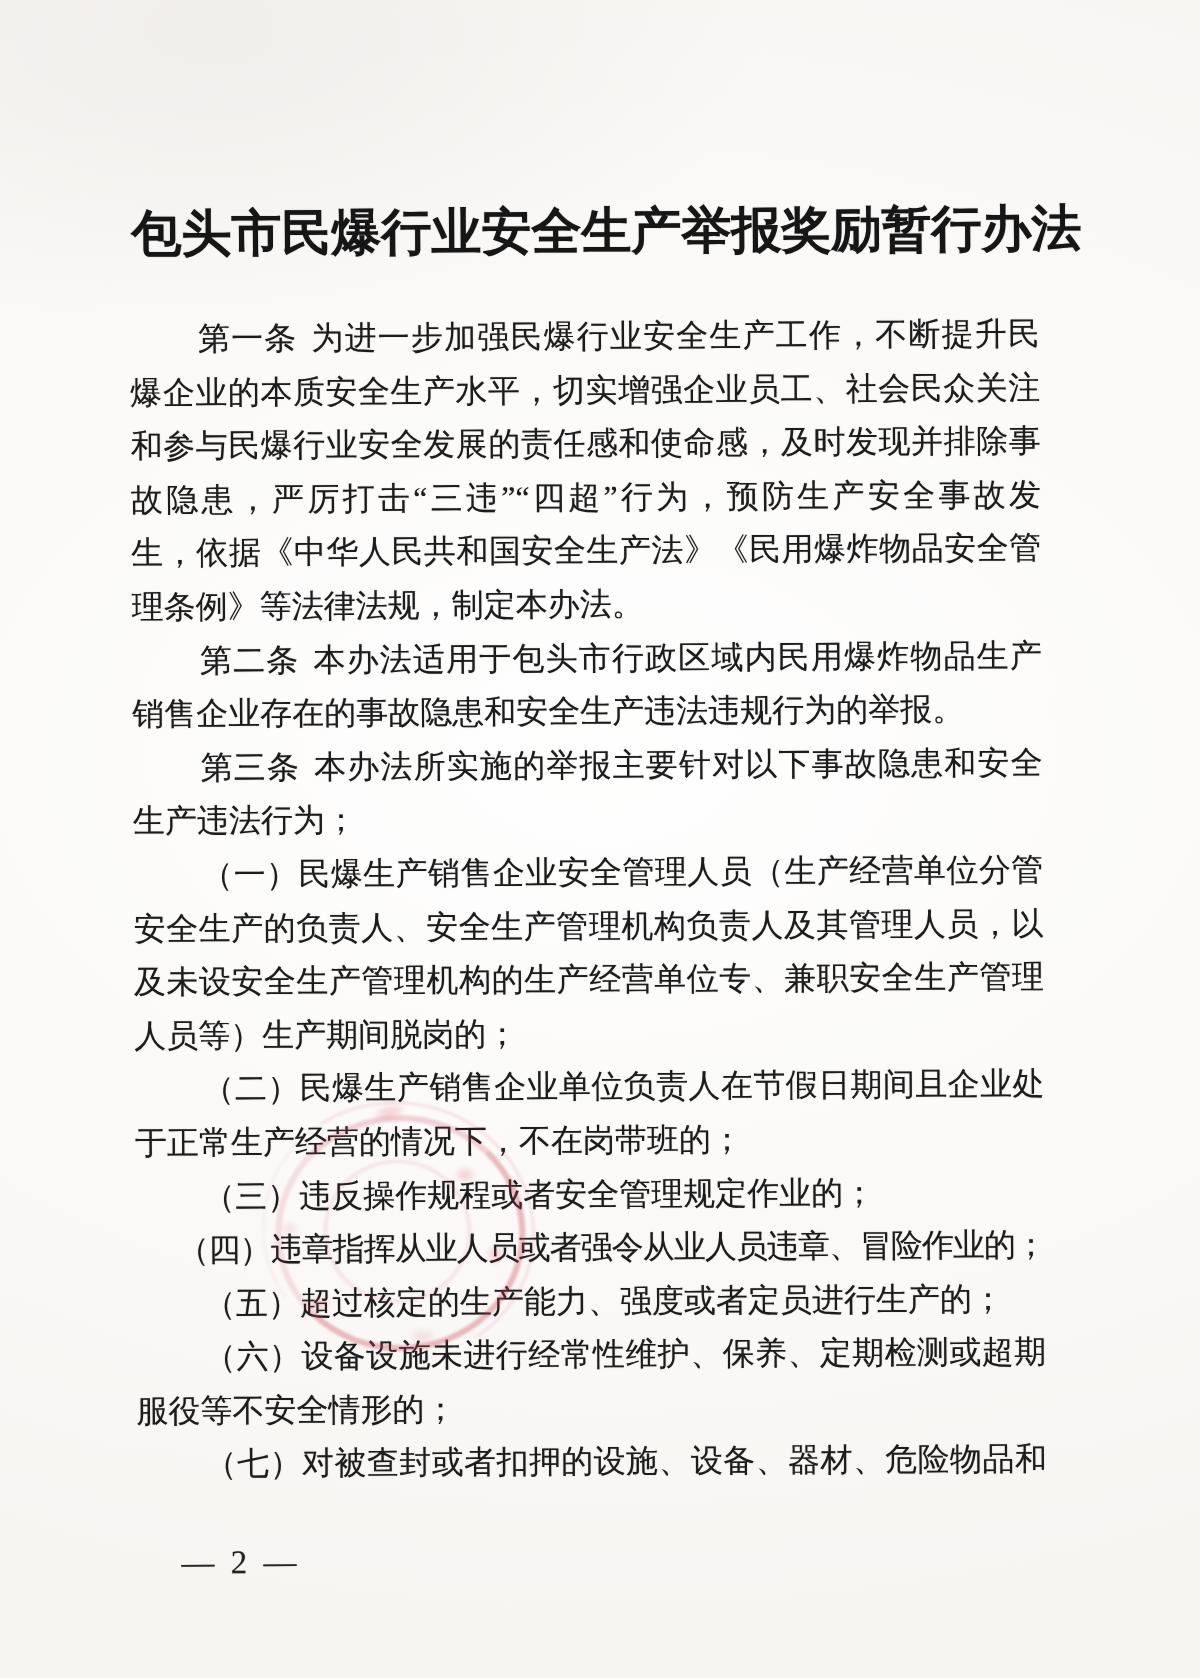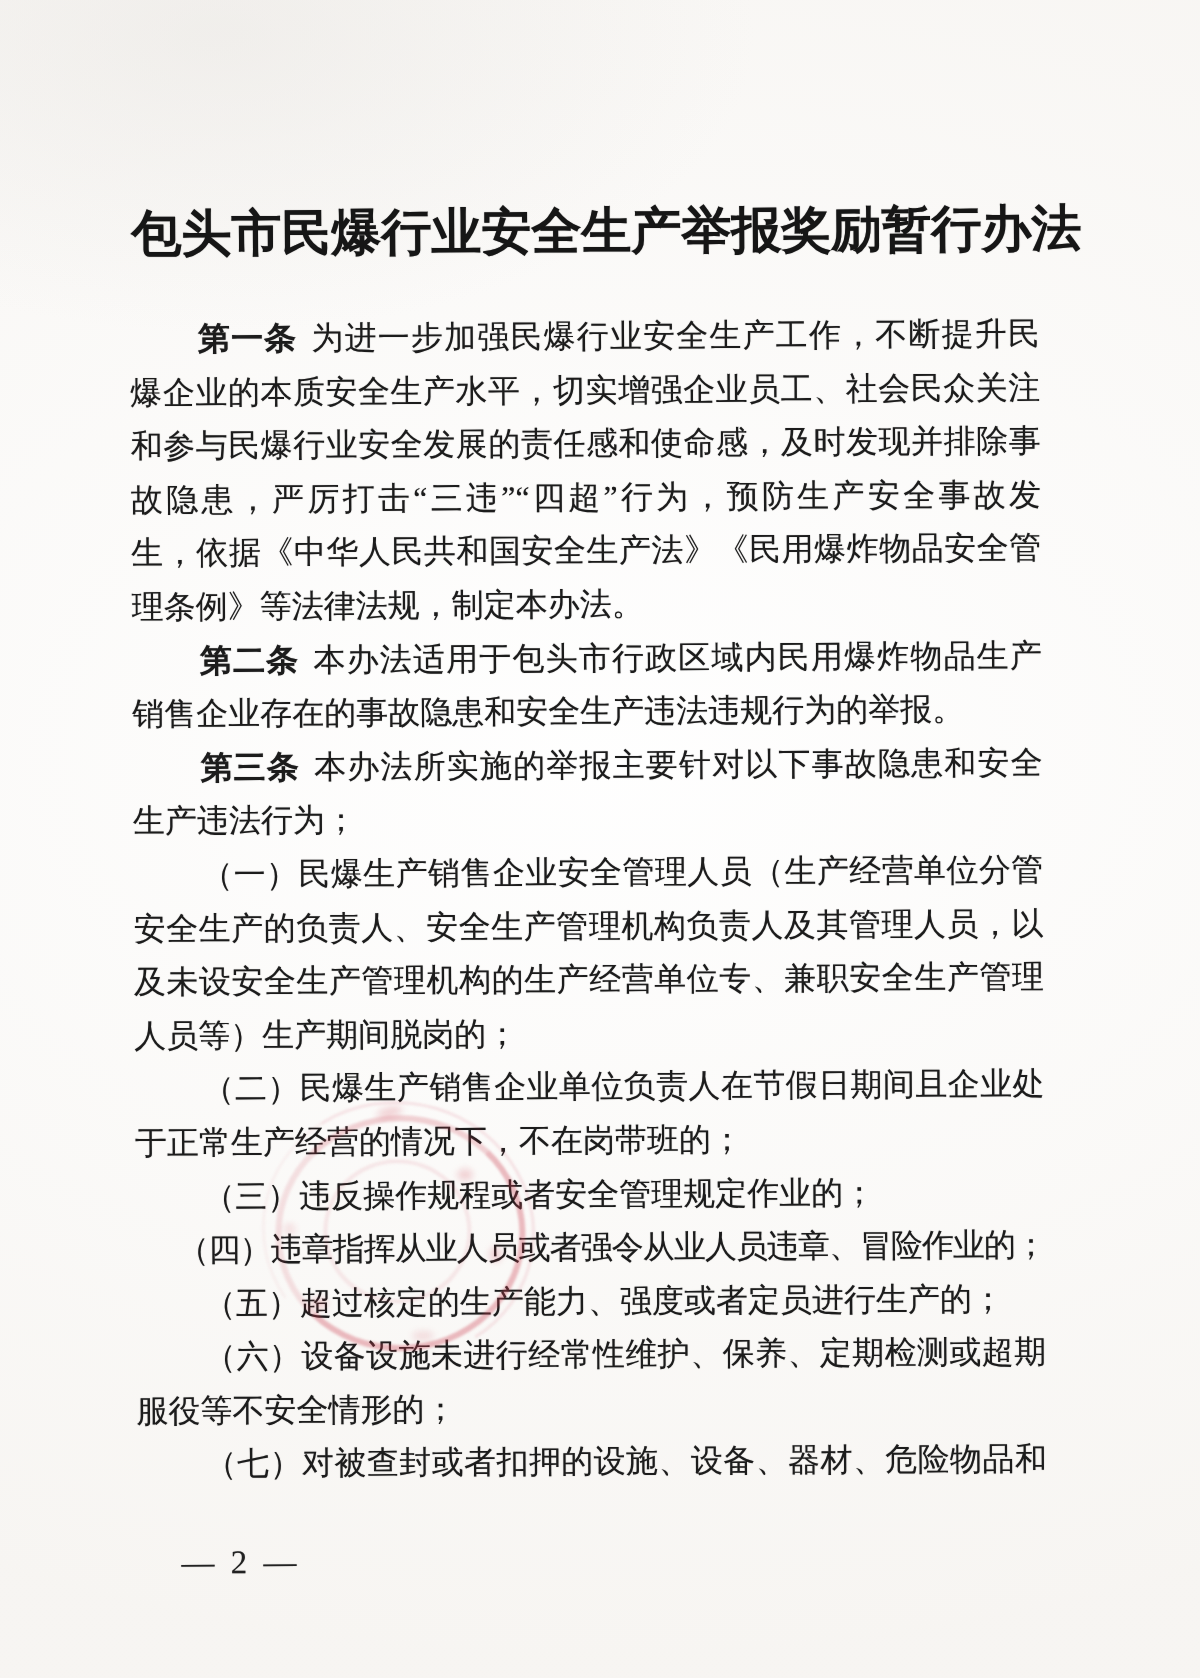--- a/index.html
+++ b/index.html
@@ -40,21 +40,21 @@
     font-size:32px;
     line-height:53.6px;
     color:#1c1c1c;
     text-shadow:0 0 1px rgba(30,30,30,.45);
   }
   .line{white-space:nowrap;height:53.6px;}
   .j{text-align:justify;text-align-last:justify;}
   .ind{text-indent:68px;}
   .ind-sm{text-indent:42px;}
   .tight{letter-spacing:-1.5px;}
-  .lead{font-weight:bold;margin-right:14px;text-shadow:0 0 1px rgba(0,0,0,.55);}
+  .lead{font-weight:normal;margin-right:14px;text-shadow:0 0 1px rgba(0,0,0,.55);}
   .pageno{
     position:absolute;
     left:176px;top:1542px;
     font-size:33px;
     letter-spacing:4px;
     color:#222;
     text-shadow:0 0 1px rgba(30,30,30,.4);
   }
   
   .stamp{

